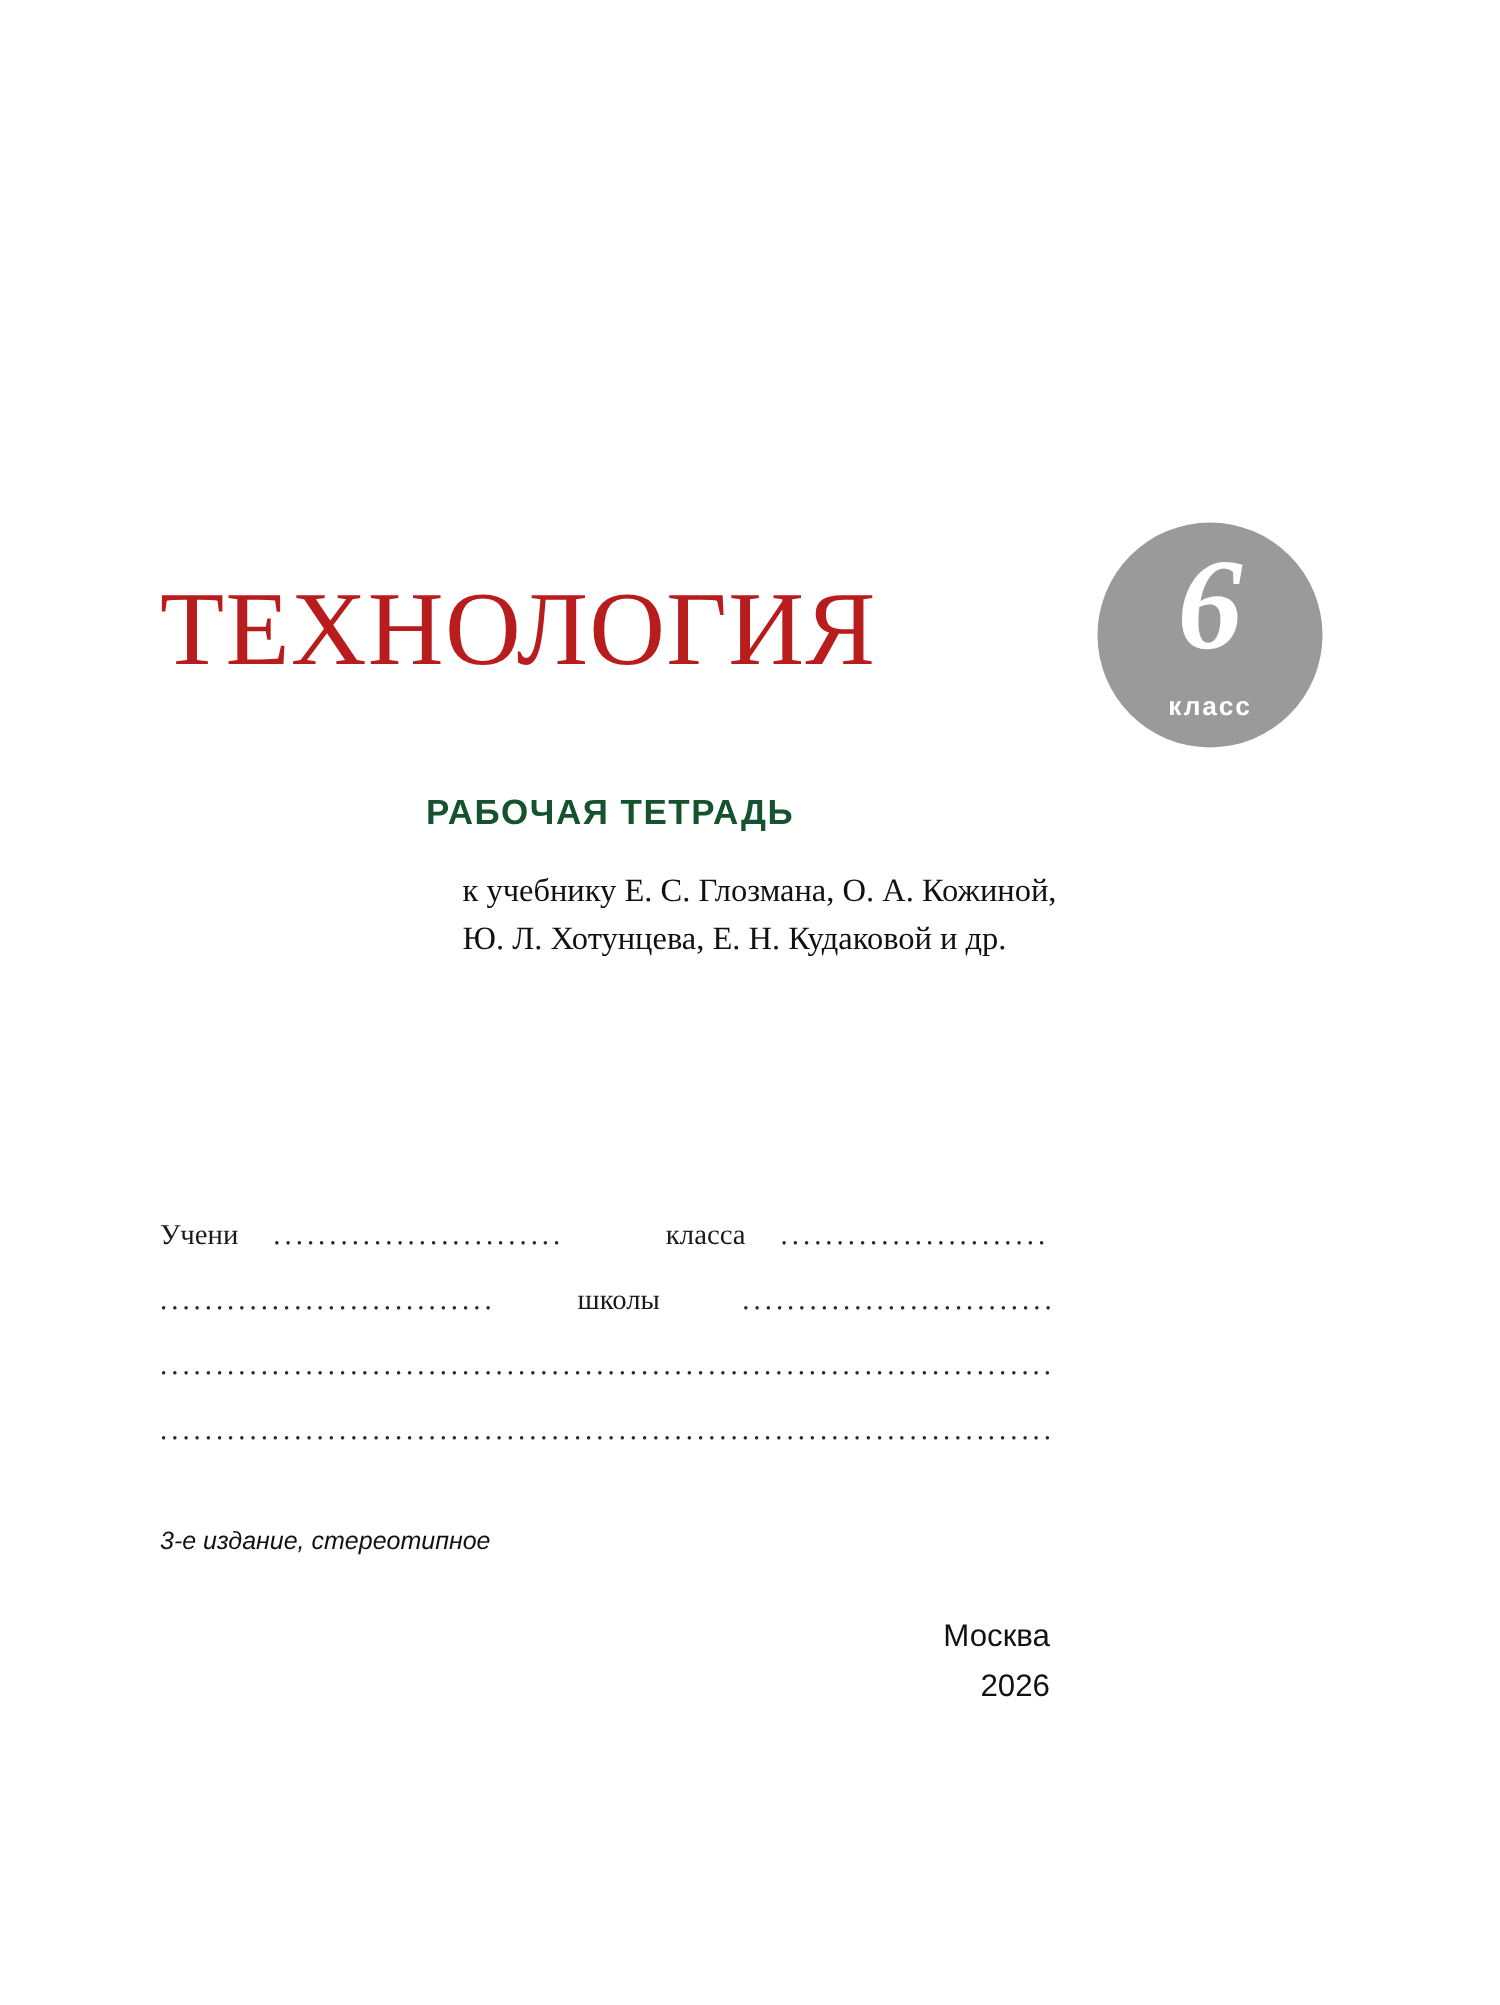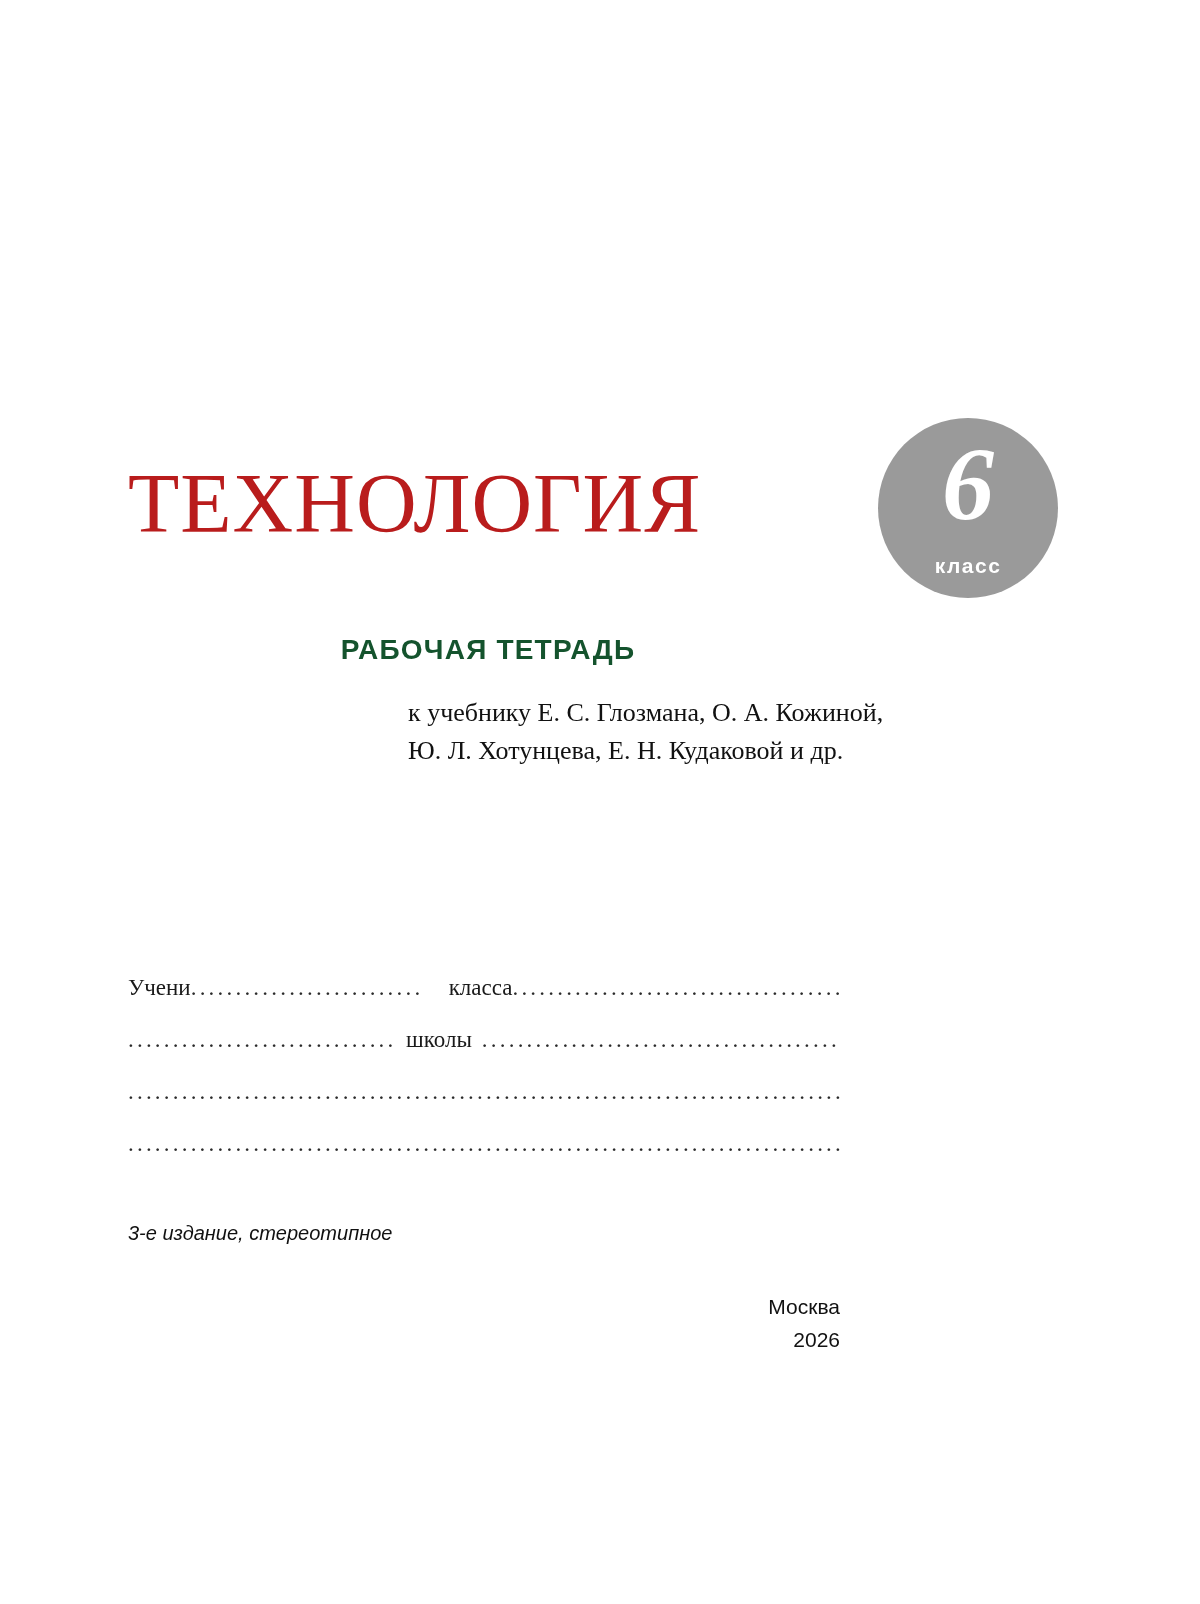--- a/index.html
+++ b/index.html
@@ -98,38 +98,39 @@
   .authors {
     position: absolute;
     left: 370px;
     top: 694px;
     width: 620px;
     font-family: "Liberation Serif", serif;
     font-size: 26px;
     line-height: 1.45;
     color: #111111;
   }
-  .authors div { white-space: nowrap; margin-left: 38px; }
+  .authors div { white-space: nowrap; }
 
   
   .fillin {
     position: absolute;
     left: 128px;
     top: 975px;
     width: 712px;
     font-family: "Liberation Serif", serif;
     font-size: 23px;
     color: #1a1a1a;
   }
   .fill-line {
     display: flex;
     align-items: baseline;
     height: 52px;
     white-space: nowrap;
     overflow: hidden;
+    gap: 28px;
   }
   .fill-line .lbl { flex: 0 0 auto; }
   .dots {
     flex: 1 1 auto;
     overflow: hidden;
     letter-spacing: 3.2px;
     color: #2a2a2a;
   }
   .dots.fixed-1 { flex: 0 0 248px; }
   .dots.fixed-2 { flex: 0 0 268px; }
@@ -147,21 +148,21 @@
     color: #111111;
   }
 
   .imprint {
     position: absolute;
     left: 128px;
     top: 1290px;
     width: 712px;
     text-align: right;
     font-family: "Liberation Sans", sans-serif;
-    font-size: 21px;
+    font-size: 25px;
     line-height: 1.58;
     color: #111111;
   }
 </style>
 </head>
 <body>
 
 <div class="page">
 
   <div class="title-row">

